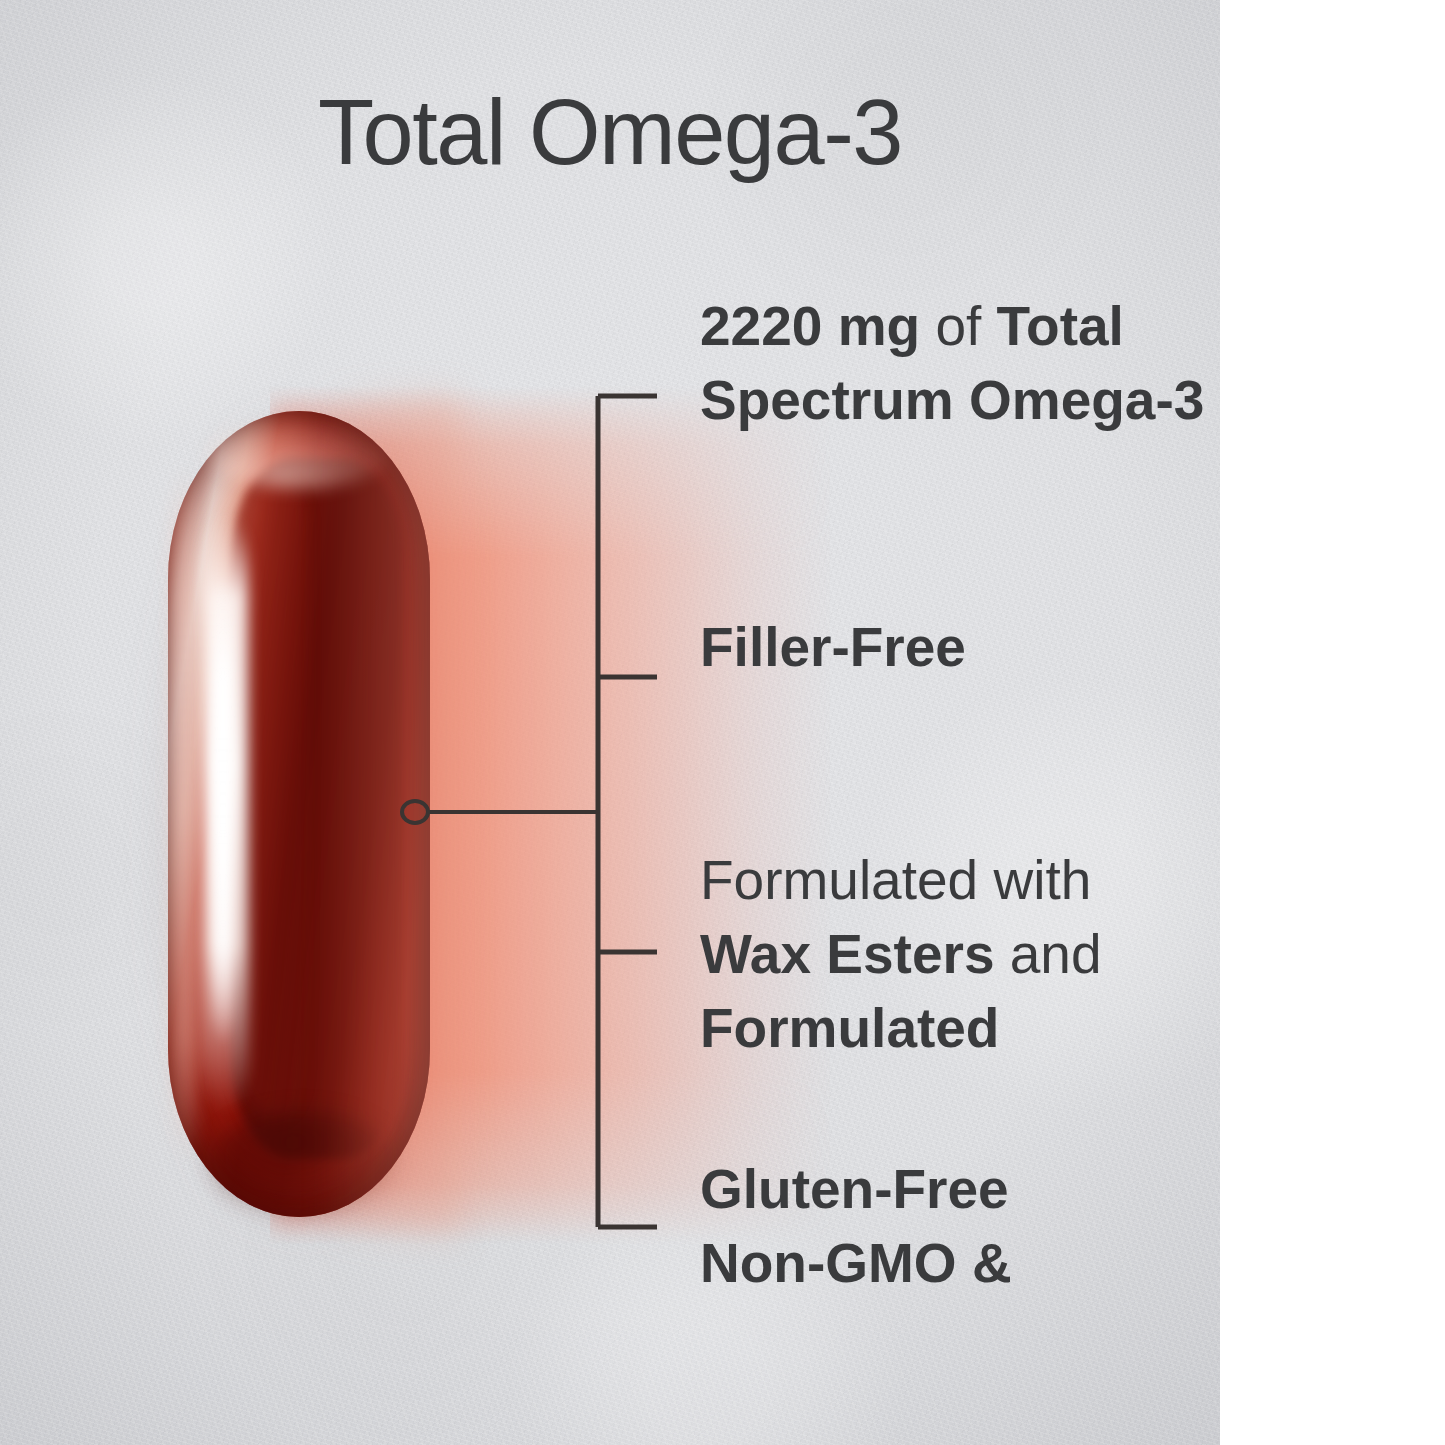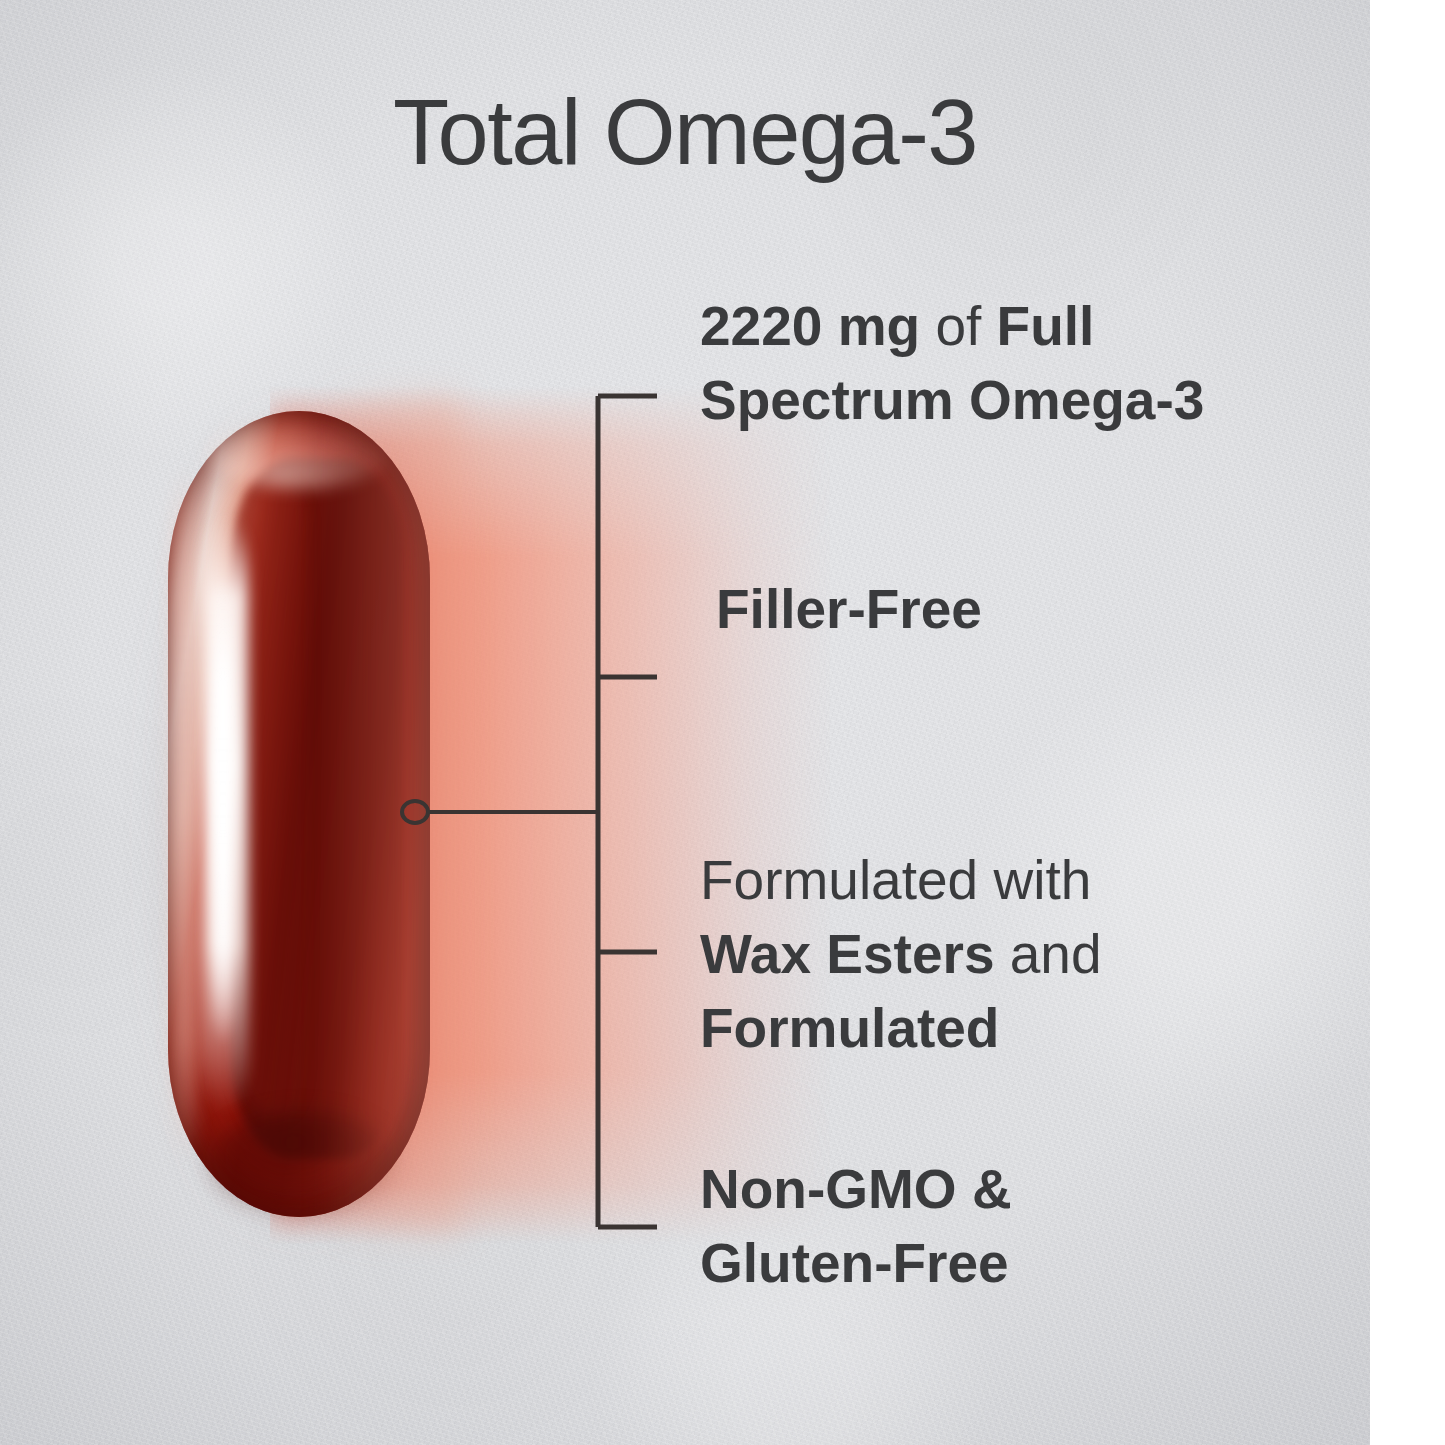--- a/index.html
+++ b/index.html
@@ -3,21 +3,21 @@
 <meta charset="utf-8">
 <style>
   html, body {
     margin: 0;
     padding: 0;
     background: #ffffff;
   }
 
   #infographic {
     position: relative;
-    width: 1370px;
+    width: 1220px;
     height: 1445px;
     overflow: hidden;
     background-color: #14b8a6;
     font-family: "Liberation Sans", sans-serif;
     -webkit-font-smoothing: antialiased;
   }
 
   
   .bg-base {
     position: absolute;
@@ -269,21 +269,21 @@
   .callout { position: absolute; left: 0; }
   .callout .line {
     font-size: 55px;
     line-height: 74px;
     white-space: nowrap;
     font-weight: 400;
   }
   .callout .line b { font-weight: 700; text-align: center; }
 
   .callout-1 { top: 289px; }
-  .callout-2 { top: 572px; margin-left: 16px; }
+  .callout-2 { top: 610px; }
   .callout-3 { top: 843px; }
   .callout-4 { top: 1152px; }
 </style>
 </head>
 <body>
 
 <div id="infographic">
 
   <div class="bg-base"></div>
   <div class="bg-grain"></div>
@@ -318,34 +318,34 @@
       <path d="M 598 1227 L 657 1227"></path>
 
       <path d="M 598 812 L 428 812" stroke-width="4"></path>
     </g>
     <ellipse cx="415" cy="812" rx="13" ry="11" fill="none" stroke="#3a3432" stroke-width="4"></ellipse>
   </svg>
 
   <div class="callouts">
 
     <div class="callout callout-1">
-      <div class="line"><b>2220 mg </b><span>of </span><b>Full</b></div>
+      <div class="line"><b>2220 mg </b><span>of </span><b>Total</b></div>
       <div class="line"><b>Spectrum Omega-3</b></div>
     </div>
 
     <div class="callout callout-2">
       <div class="line"><b>Filler-Free</b></div>
     </div>
 
     <div class="callout callout-3">
       <div class="line"><span>Formulated with</span></div>
       <div class="line"><b>Wax Esters </b><span>and</span></div>
       <div class="line"><b>Formulated</b></div>
     </div>
 
     <div class="callout callout-4">
+      <div class="line"><b>Gluten-Free</b></div>
       <div class="line"><b>Non-GMO &amp;</b></div>
-      <div class="line"><b>Gluten-Free</b></div>
     </div>
 
   </div>
 
 </div>
 
 </body></html>

